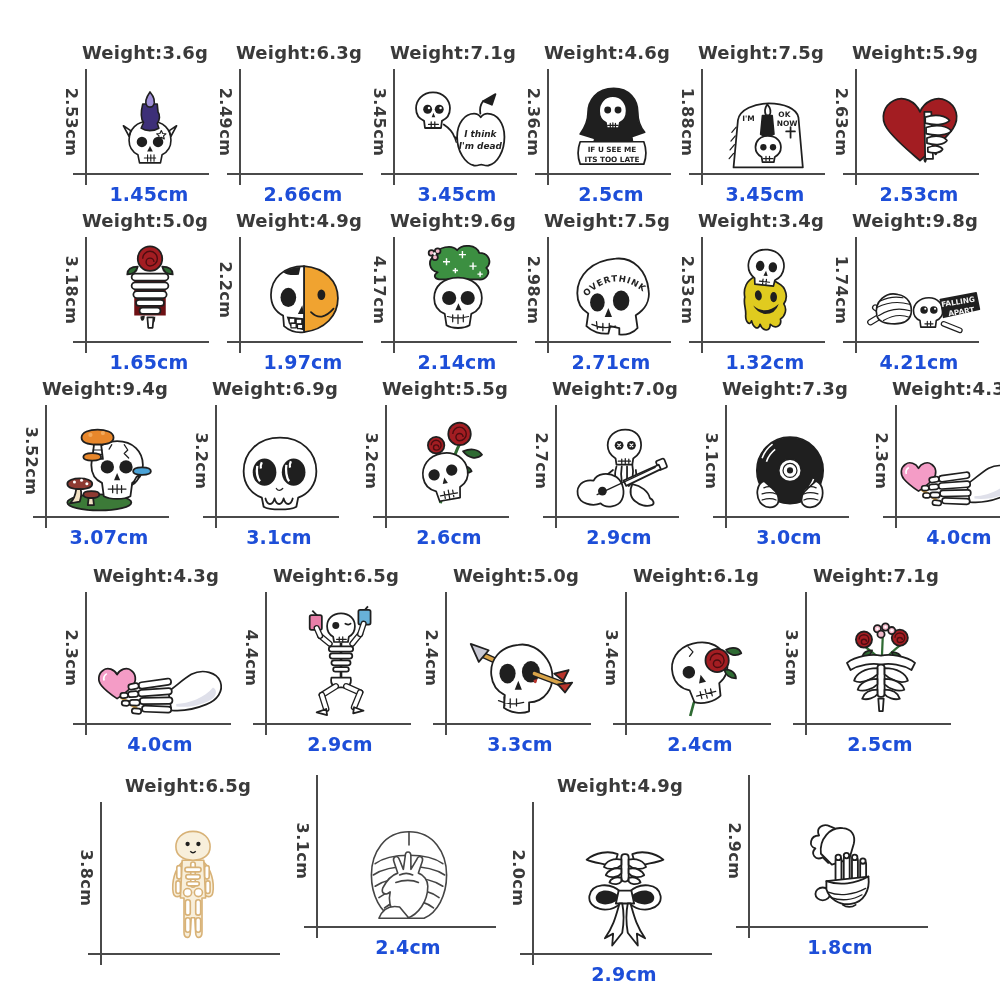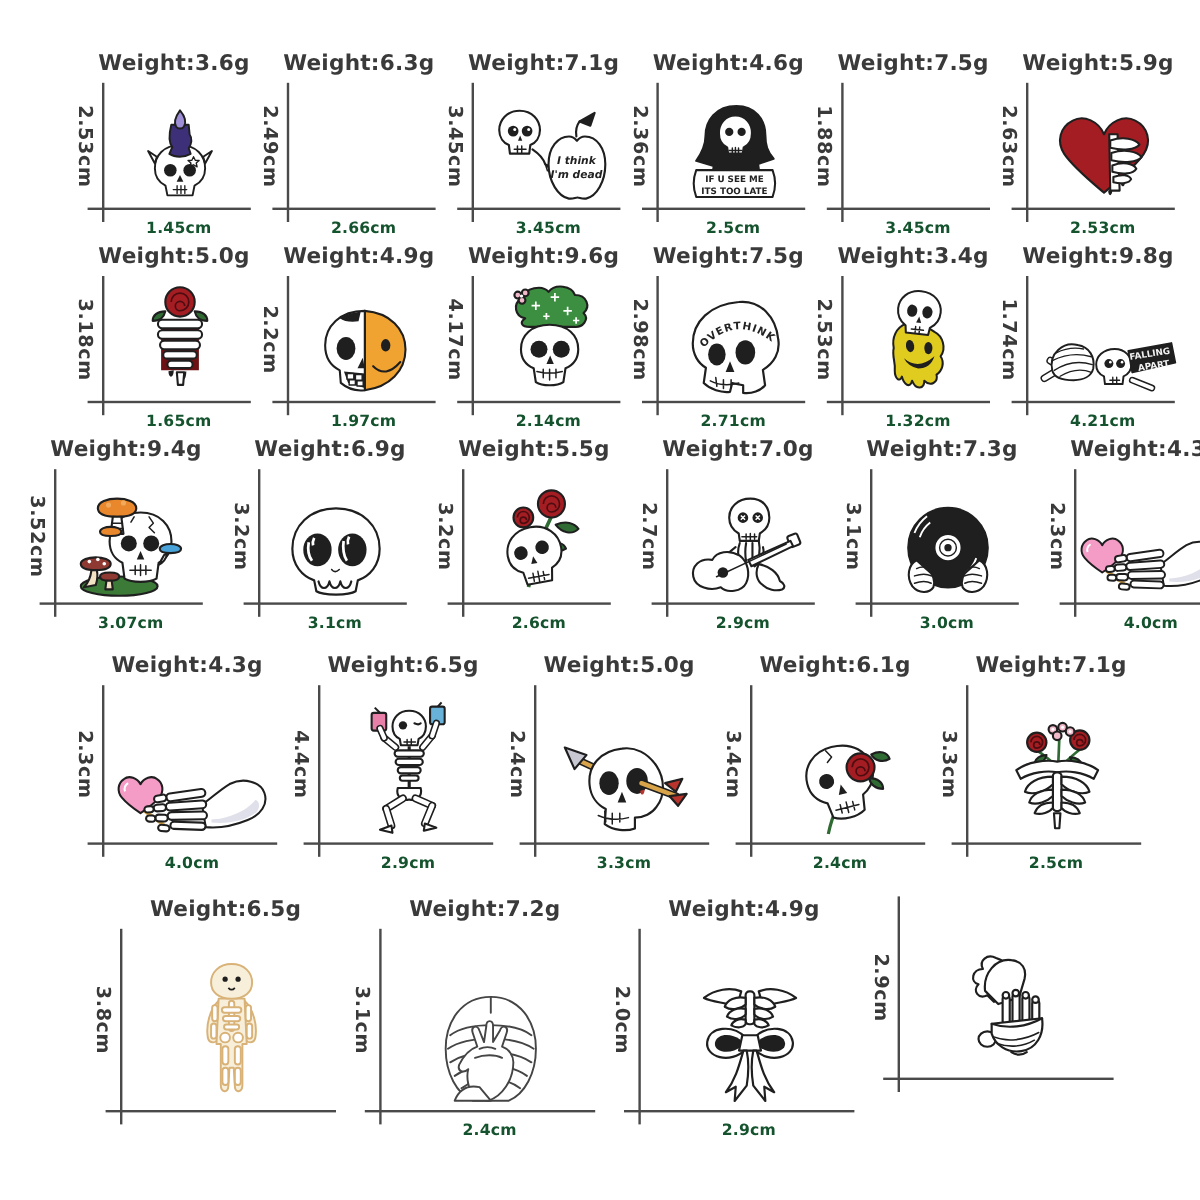--- a/index.html
+++ b/index.html
@@ -32,22 +32,22 @@
     position:absolute;left:-3px;top:50%;transform:translateY(-50%);
     writing-mode:vertical-rl;text-orientation:mixed;
     font-size:16px;font-weight:bold;color:#3a3a3a;letter-spacing:.5px;white-space:nowrap;
   }
   .pin-icon{
     position:absolute;left:24px;right:0;top:0;bottom:3px;
     display:flex;align-items:flex-end;justify-content:center;
   }
   .pin-icon svg{max-width:100%;max-height:100%;}
   .width-label{
-    text-align:center;padding-left:22px;font-size:13px;font-weight:bold;
-    color:#14532d;margin-top:9px;white-space:nowrap;letter-spacing:.2px;
+    text-align:center;padding-left:22px;font-size:19px;font-weight:bold;
+    color:#1d4ed8;margin-top:9px;white-space:nowrap;letter-spacing:.2px;
   }
   
   .ps{stroke:#1f1f1f;stroke-width:2;stroke-linejoin:round;stroke-linecap:round;}
   .thin{stroke-width:1.4;}
   .fw{fill:#fff;} .fk{fill:#1f1f1f;} .fn{fill:none;}
   .lo{stroke:#454545;stroke-width:1.7;stroke-linejoin:round;stroke-linecap:round;}
   .o2{stroke:#d8b277;stroke-width:1.8;stroke-linejoin:round;stroke-linecap:round;}
   .pin-icon text{font-family:"DejaVu Sans","Liberation Sans",sans-serif;font-weight:bold;}
   .cap-w{fill:#ffffff;} .cap-k{fill:#222222;}
 </style>
@@ -135,20 +135,36 @@
           </span>
       </div>
       <div class="width-label">2.5cm</div>
     </div>
     <div class="pin-item">
       <div class="weight-label">Weight:7.5g</div>
       <div class="pin-box">
         <span class="height-label">1.88cm</span>
         <span class="vline"></span>
         <span class="hline"></span>
+        <span class="pin-icon">
+            <svg viewBox="0 0 130 82" width="114" height="72" xmlns="http://www.w3.org/2000/svg">
+ <path class="ps fw" d="M28 78 L33 24 C35 12 52 5 68 5 C86 5 100 11 102 21 L107 78 Z"></path>
+ <path class="ps fn thin" d="M31 32 l-5 6 M30 42 l-5 6 M29 52 l-5 6 M28 62 l-5 6"></path>
+ <path class="ps fn" d="M93 32 v12 M88 37 h10"></path>
+ <path class="ps fw" d="M66.5 6 C63.5 10.5 63 14.5 65 18.5 L69 18.5 C71 14.5 70 10 66.5 6 Z"></path>
+ <path class="ps fk" d="M61 19 L72 19 L74 40 C70 43 64 43 59 40 Z"></path>
+ <path class="ps fw" d="M67 42 C58 42 53 48 53 55 C53 60 56 64 60 66 L61 72 L74 72 L75 66 C79 64 82 60 82 55 C82 48 77 42 67 42 Z"></path>
+ <circle class="fk" cx="62" cy="55" r="3.6"></circle>
+              <circle class="fk" cx="73" cy="55" r="3.6"></circle>
+ <path class="ps fn thin" d="M62 68 L73 68 M65 65.5 L65 70.5 M69 65.5 L69 70.5"></path>
+ <text class="cap-k" x="45" y="25" text-anchor="middle" font-size="8.5">I'M</text>
+ <text class="cap-k" x="86" y="20" text-anchor="middle" font-size="8.5">OK</text>
+ <text class="cap-k" x="89" y="31" text-anchor="middle" font-size="8.5">NOW</text>
+            </svg>
+          </span>
       </div>
       <div class="width-label">3.45cm</div>
     </div>
     <div class="pin-item">
       <div class="weight-label">Weight:5.9g</div>
       <div class="pin-box">
         <span class="height-label">2.63cm</span>
         <span class="vline"></span>
         <span class="hline"></span>
         <span class="pin-icon">
@@ -686,21 +702,20 @@
               <circle class="o2 fw" cx="36" cy="70" r="4.5"></circle>
  <rect class="o2 fw" x="21.5" y="78" width="5.5" height="17" rx="2.7"></rect>
  <rect class="o2 fw" x="33" y="78" width="5.5" height="17" rx="2.7"></rect>
  <rect class="o2 fw" x="21.5" y="98" width="5.5" height="16" rx="2.7"></rect>
  <rect class="o2 fw" x="33" y="98" width="5.5" height="16" rx="2.7"></rect>
             </svg>
           </span>
       </div>
     </div>
     <div class="pin-item">
-      <div class="weight-label">Weight:7.2g</div>
       <div class="pin-box">
         <span class="height-label">3.1cm</span>
         <span class="vline"></span>
         <span class="hline"></span>
         <span class="pin-icon">
             <svg viewBox="0 0 100 104" width="94" height="98" xmlns="http://www.w3.org/2000/svg">
  <path class="lo fw" d="M50 6 C24 6 10 28 10 52 C10 74 20 92 34 98 L66 98 C80 92 90 74 90 52 C90 28 76 6 50 6 Z"></path>
  <path class="lo fn" d="M50 6 L50 20 M14 40 C30 28 70 28 86 40 M12 52 C30 40 70 40 88 52 M14 64 C32 52 68 52 86 64 M18 76 C34 64 66 64 82 76 M24 87 C38 76 62 76 76 87"></path>
  <path class="lo fw" d="M36 96 C30 88 28 78 30 70 C26 74 20 72 22 66 C26 58 32 52 38 50 L34 38 C32 32 38 30 40 36 L44 46 L46 32 C46 26 52 26 52 32 L52 46 L58 36 C60 30 66 32 64 38 L60 50 C66 52 70 58 70 64 C70 80 60 94 48 98 Z"></path>
  <path class="lo fn" d="M40 52 C44 50 50 50 54 52 M36 60 C44 57 54 57 60 60"></path>
@@ -757,15 +772,16 @@
               <circle class="ps fw" cx="61" cy="40" r="3"></circle>
               <circle class="ps fw" cx="70" cy="44" r="3"></circle>
  <ellipse class="fn ps" cx="26" cy="80" rx="8" ry="7"></ellipse>
  <path class="ps fw" d="M30 66 L76 61 C78 76 71 89 57 91 C44 93 33 85 30 75 Z"></path>
  <path class="fn ps" d="M30 66 C44 71 62 69 76 61"></path>
  <path class="fn ps thin" d="M32 78 C44 83 60 81 73 74 M35 84 C46 88 59 87 69 81"></path>
  <path class="fn ps" d="M48 92 C52 95 58 95 62 92"></path>
             </svg>
           </span>
       </div>
+      <div class="width-label">1.8cm</div>
     </div>
     </div>
   </div>
 
 </body></html>

